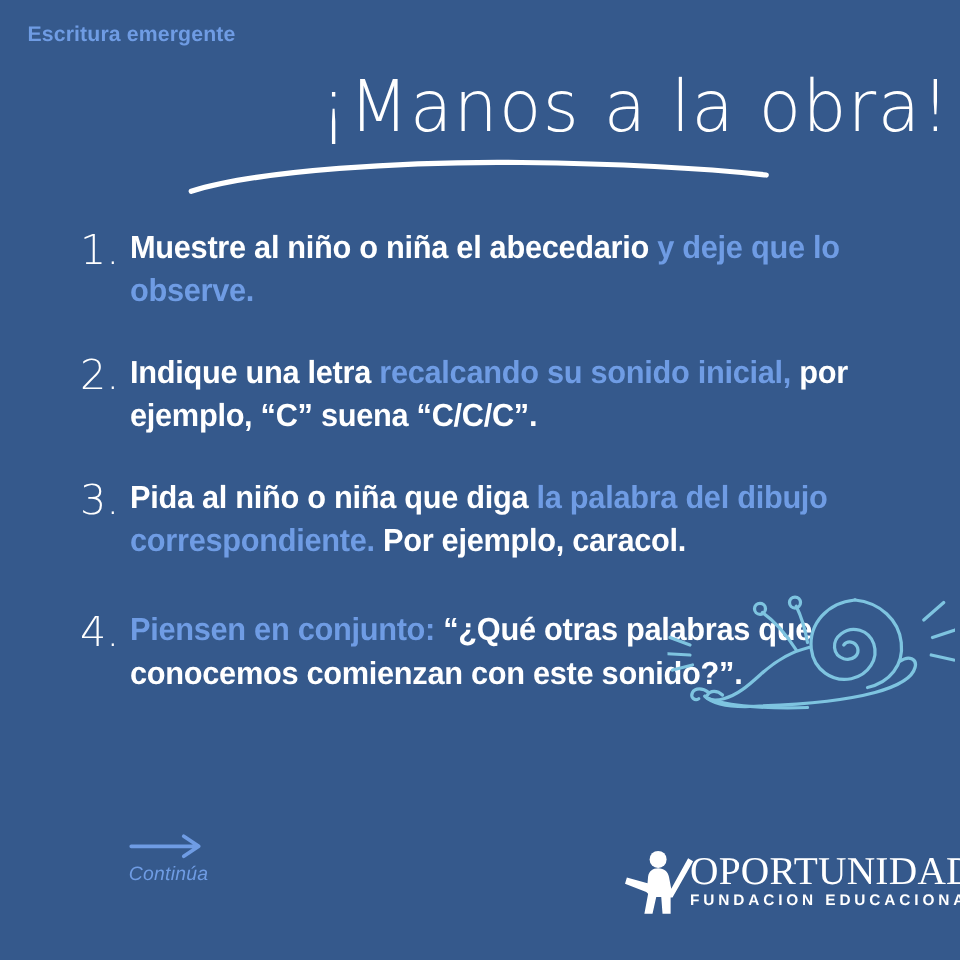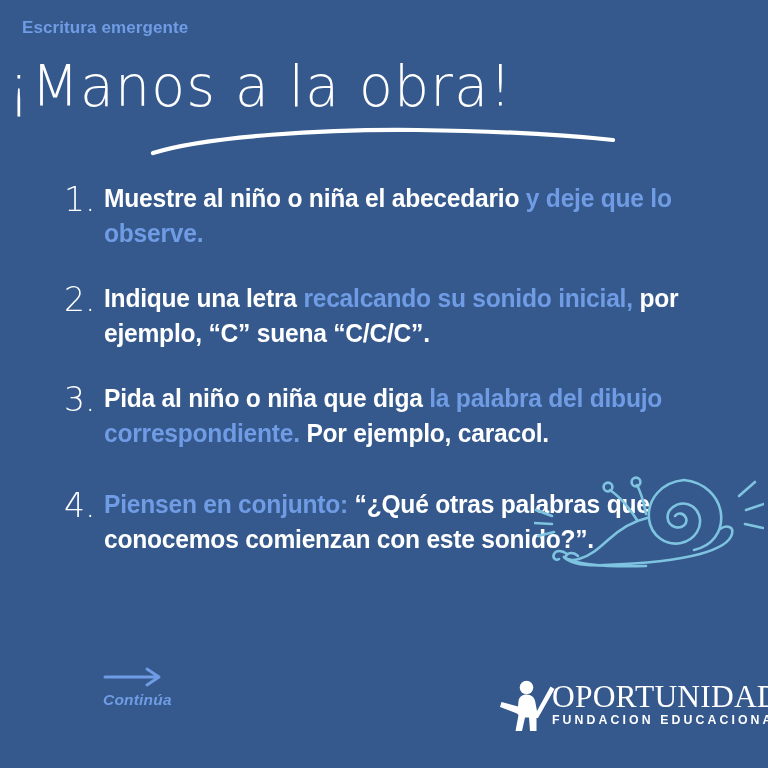--- a/index.html
+++ b/index.html
@@ -34,21 +34,21 @@
     color: #6f9ce4;
     line-height: 1.2;
   }
 
   
   .title-wrap {
     position: absolute;
     left: 0;
     top: 57px;
     width: 768px;
-    text-align: left;
+    text-align: right;
   }
   .title {
     display: inline-block;
     font-family: "DejaVu Sans", sans-serif;
     font-size: 57px;
     font-weight: 300;
     letter-spacing: 1.2px;
     color: #ffffff;
     line-height: 1.04;
     transform: scaleX(0.97);
@@ -119,21 +119,21 @@
     left: 103px;
     top: 665px;
     width: 150px;
   }
   .continua-arrow { display: block; }
   .continua-label {
     display: block;
     margin-top: 2px;
     font-size: 15.5px;
     font-style: italic;
-    font-weight: bold;
+    font-weight: normal;
     color: #6f9ce4;
     letter-spacing: 0.2px;
   }
 
   
   .logo {
     position: absolute;
     left: 498px;
     top: 672px;
     width: 258px;

